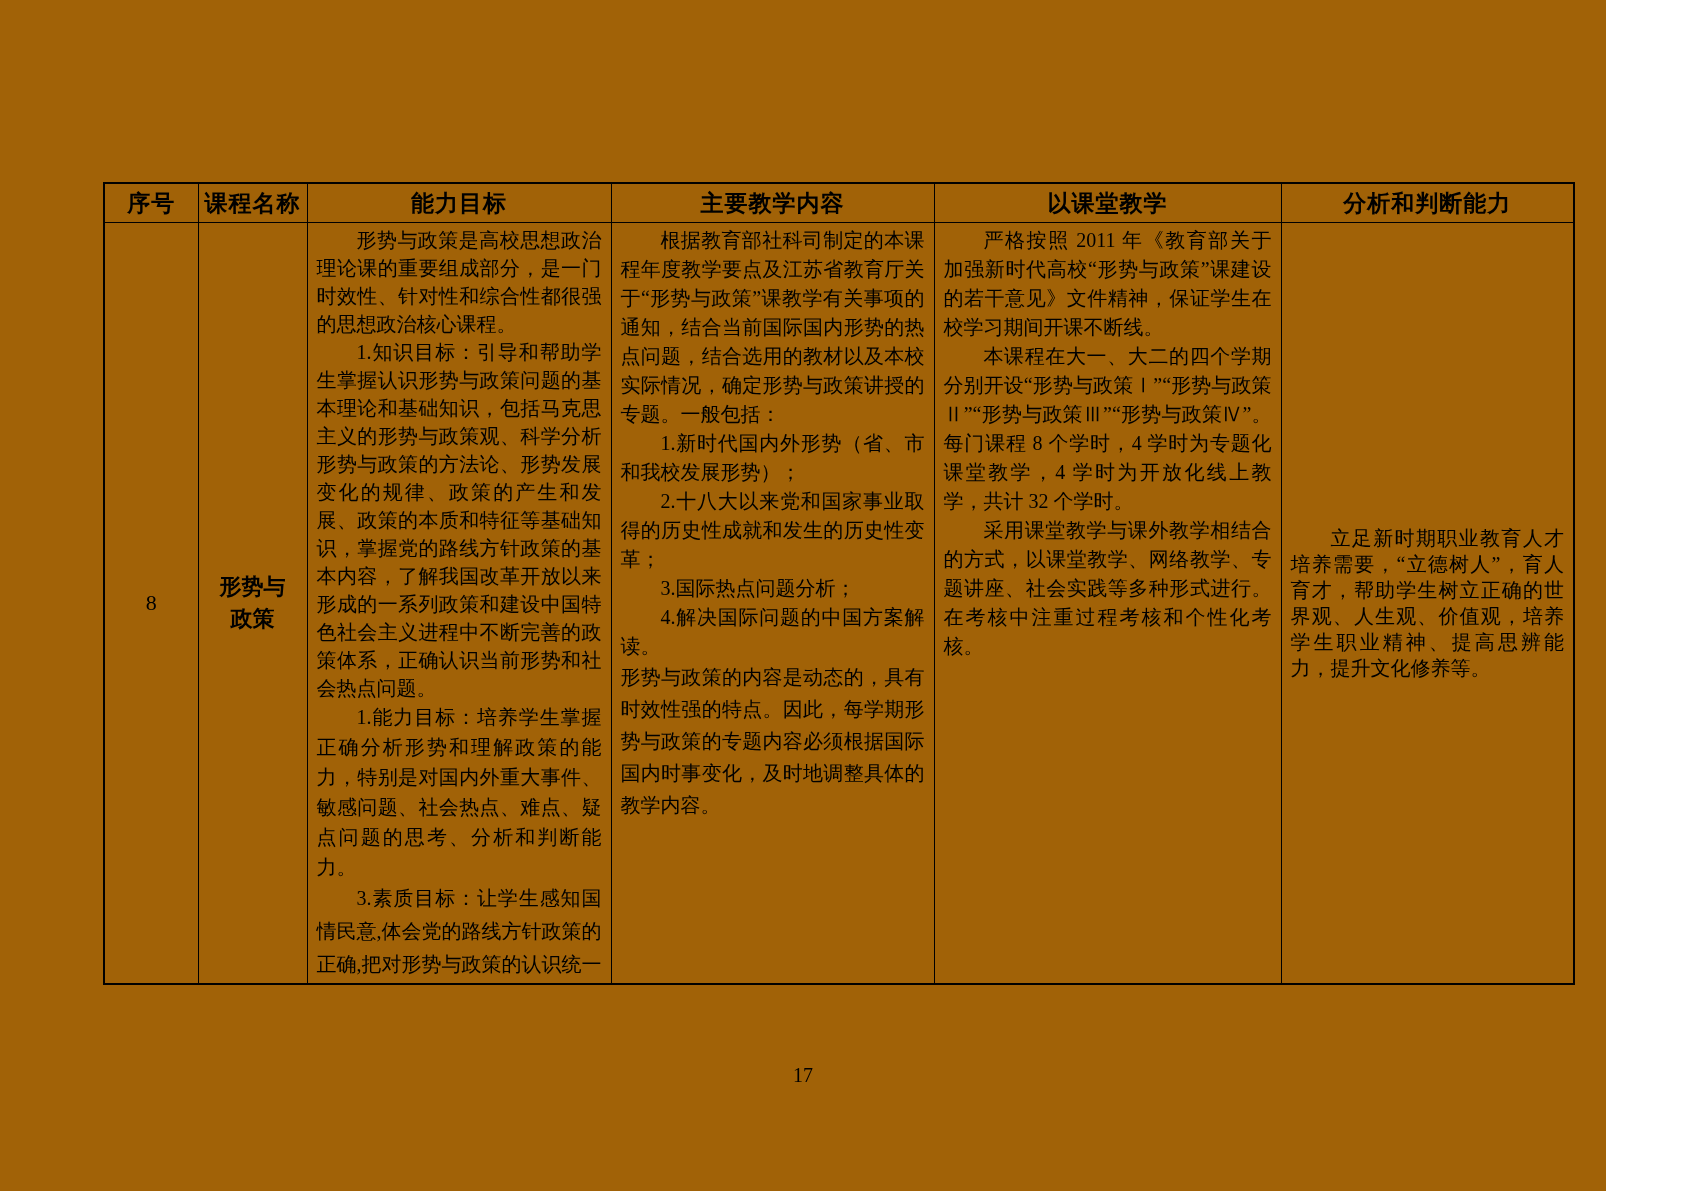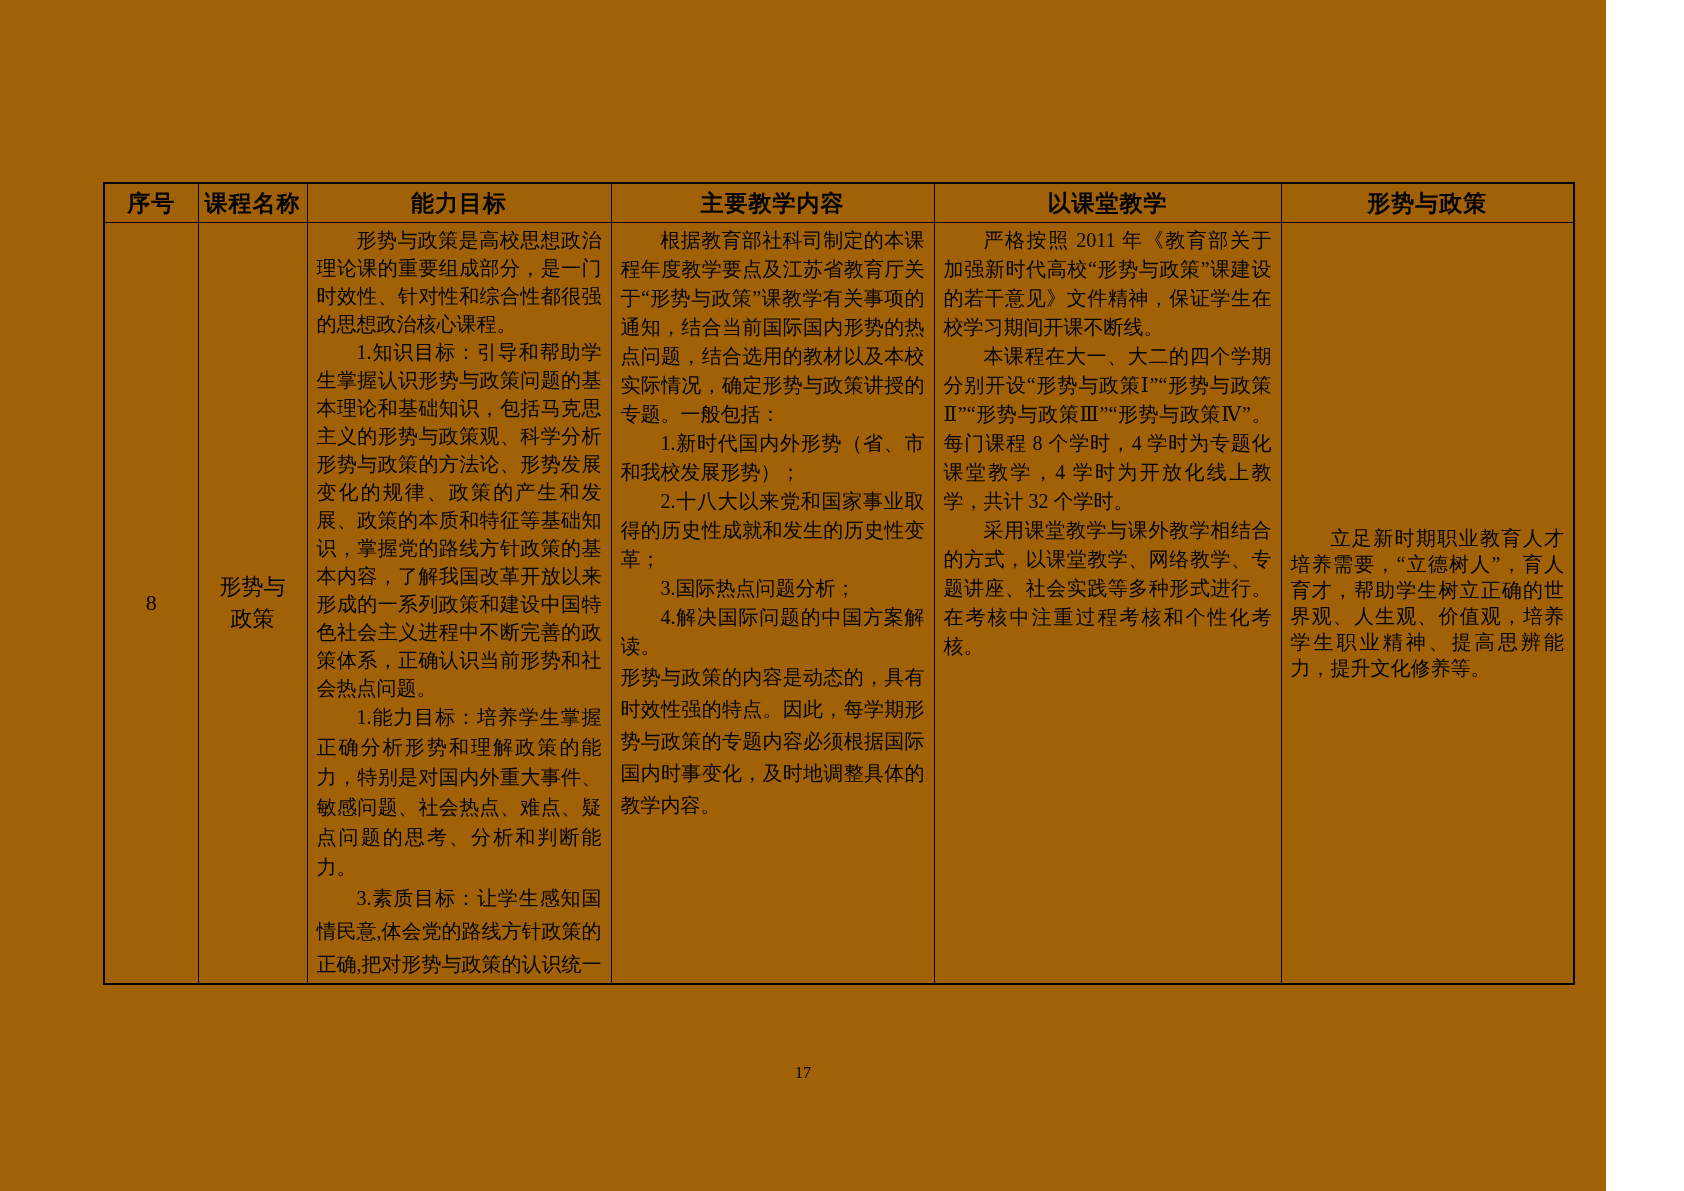--- a/index.html
+++ b/index.html
@@ -38,49 +38,49 @@
     text-align: center;
     vertical-align: middle;
     letter-spacing: 1px;
   }
   td.body-cell { vertical-align: top; height: 760px; }
   td.center-cell {
     text-align: center;
     vertical-align: middle;
     font-size: 22px;
   }
-  .prewrap { white-space: pre-line; line-height: 32px; }
+  .prewrap { white-space: pre-line; line-height: 32px; font-weight: bold; }
   .cell-inner {
     height: 754px;
     overflow: hidden;
     padding: 3px 9px 0 9px;
     font-size: 20px;
     text-align: justify;
   }
   .cell-inner.v-center {
     display: flex;
     flex-direction: column;
     justify-content: center;
   }
   .cell-inner p { margin: 0; }
-  .indent   { text-indent: 2em; }
+  .indent   { text-indent: 2em; font-family: Liberation Serif, serif; }
   .noindent { text-indent: 0; }
   .lh28 { line-height: 28px; }
   .lh29 { line-height: 29px; }
   .lh30 { line-height: 30px; }
   .lh32 { line-height: 32px; }
   .lh33 { line-height: 33px; }
   .lh36 { line-height: 26px; }
   .page-number {
     position: absolute;
     left: 0;
     right: 0;
     top: 1064px;
     text-align: center;
-    font-size: 16px;
+    font-size: 20px;
   }
 </style>
 </head>
 <body>
 
 <div class="page">
 
   <table class="course-table">
     <colgroup>
       <col style="width:94px">
@@ -90,21 +90,21 @@
       <col style="width:347px">
       <col style="width:293px">
     </colgroup>
     <thead>
       <tr>
         <th class="hdr">序号</th>
         <th class="hdr">课程名称</th>
         <th class="hdr">能力目标</th>
         <th class="hdr">主要教学内容</th>
         <th class="hdr">以课堂教学</th>
-        <th class="hdr">形势与政策</th>
+        <th class="hdr">分析和判断能力</th>
       </tr>
     </thead>
     <tbody>
       <tr>
         <td class="center-cell">8</td>
         <td class="center-cell prewrap">形势与
 政策</td>
         <td class="body-cell">
           <div class="cell-inner">
             <p class="indent lh28">形势与政策是高校思想政治理论课的重要组成部分，是一门时效性、针对性和综合性都很强的思想政治核心课程。</p>

